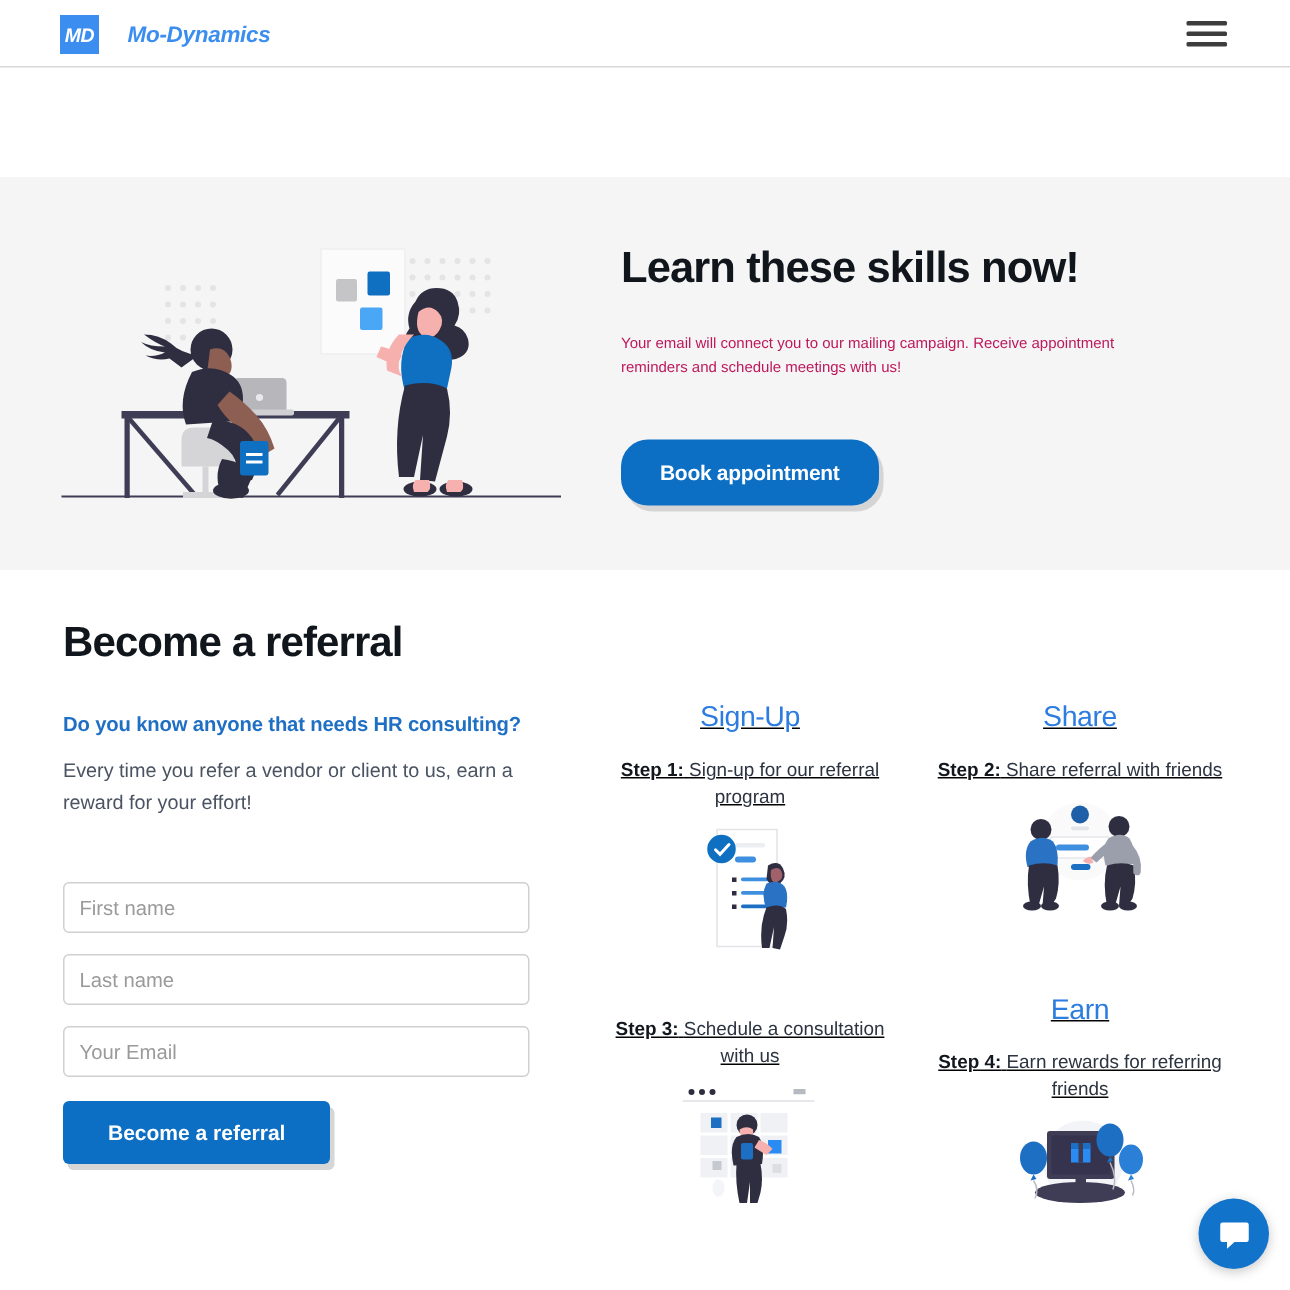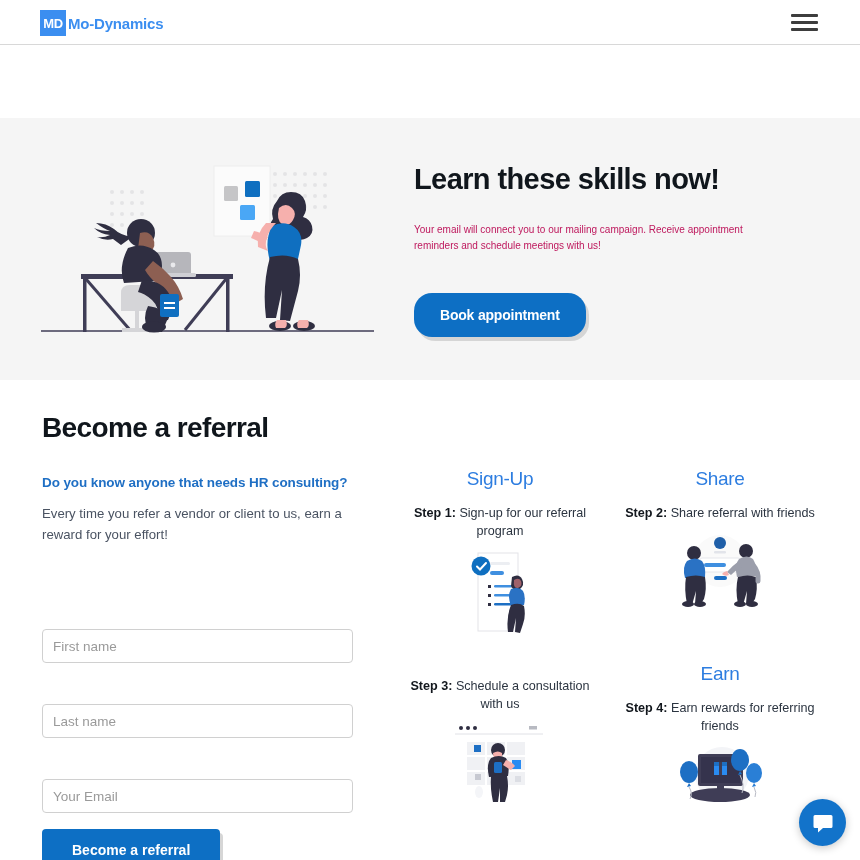--- a/index.html
+++ b/index.html
@@ -10,21 +10,21 @@
     overflow: hidden;
   }
   #page { position: relative; width: 860px; height: 860px; background:#ffffff; }
 
   
   .header {
     position: absolute; top: 0; left: 0; width: 860px; height: 45px;
     background: #ffffff; z-index: 50;
     border-bottom: 1px solid #d8d8d8;
   }
-  .logo-wrap { position:absolute; left:40px; top:10px; display:flex; align-items:center; gap:2px; }
+  .logo-wrap { position:absolute; left:40px; top:10px; display:flex; align-items:center; gap:19px;font-style:italic; }
   .logo-badge {
     width: 26px; height: 26px; background:#3b8ef0;
     color:#fff; font-weight:700; font-size:13px;
     display:flex; align-items:center; justify-content:center;
     letter-spacing:-0.3px;
   }
   .logo-text { color:#3b8ef0; font-weight:700; font-size:15px; letter-spacing:-0.2px; }
 
   .hamburger { position:absolute; right:42px; top:14px; width:27px; height:17px; cursor:pointer; }
   .hamburger span {
@@ -89,35 +89,35 @@
     position:absolute; left:42px; top:503px; width:300px;
     font-size:13.2px; color:#4a5362; line-height:1.62;
   }
 
   .form { position:absolute; left:42px; top:588px; width:311px; }
   .field {
     display:block; width:311px; height:34px;
     border:1px solid #d0d0d0; border-radius:4px;
     background:#ffffff; font-size:13.5px; color:#2b2b2b;
     font-family:"Liberation Sans", sans-serif;
-    padding:0 10px; margin-bottom:14px;margin-top:41px;
+    padding:0 10px; margin-bottom:14px;
   }
   .field::placeholder { color:#9a9a9a; }
   .btn-referral {
     margin-top:2px;
     background:#0d6fc4; color:#ffffff; border:none;
     font-family:"Liberation Sans", sans-serif;
     font-size:14px; font-weight:700;
     padding:13px 30px; border-radius:4px; cursor:pointer;
     box-shadow: 3px 4px 0 rgba(0,0,0,0.16);
   }
 
   
   .steps { position:absolute; left:390px; top:468px; width:450px; }
-  .step-row { display:flex; }
+  .step-row { display:flex;text-decoration:underline; }
   .step { width:220px; text-align:center; }
   .step-h {
     font-size:19px; color:#2d7de0; font-weight:400; letter-spacing:-0.3px;
   }
   .step-d {
     margin-top:15px; font-size:12.6px; color:#2b3440; line-height:1.42;
     padding:0 14px;
   }
   .step-d b { font-weight:700; color:#12171d; }
   .step-art { margin-top:8px; height:92px; display:flex; align-items:flex-start; justify-content:center; }

